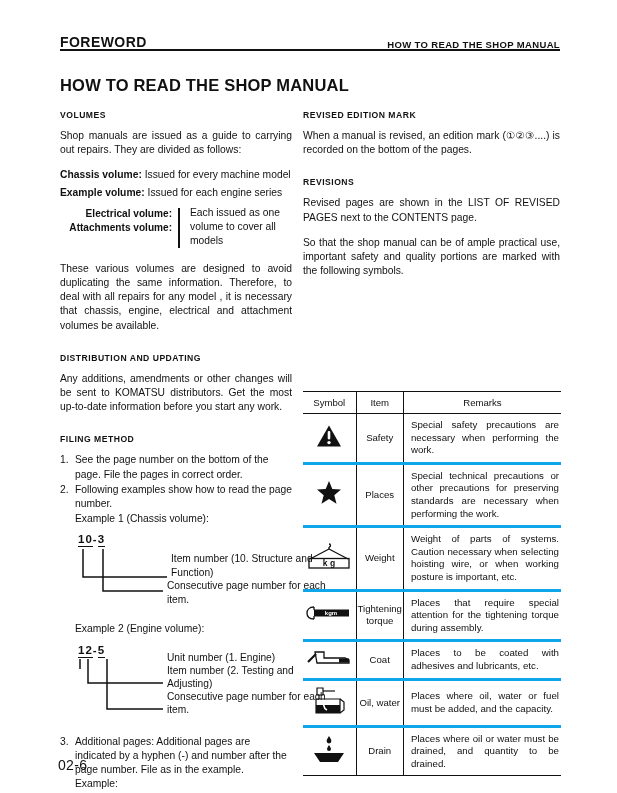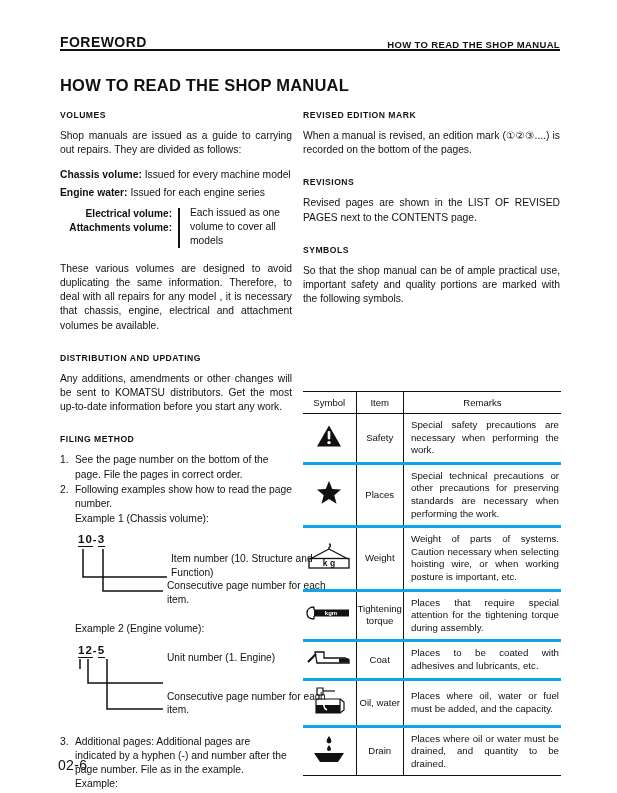--- a/index.html
+++ b/index.html
@@ -142,21 +142,21 @@
   <div class="runrule"></div>
 
   <div class="maintitle">HOW TO READ THE SHOP MANUAL</div>
 
   <div class="col col-l">
 
     <h3 class="sec">VOLUMES</h3>
     <p class="body">Shop manuals are issued as a guide to carrying out repairs.  They are divided as follows:</p>
 
     <p class="body tight nojust"><span class="lbl">Chassis volume:</span><span> Issued for every machine model</span></p>
-    <p class="body tight nojust"><span class="lbl">Engine water:</span><span> Issued for each engine series</span></p>
+    <p class="body tight nojust"><span class="lbl">Example volume:</span><span> Issued for each engine series</span></p>
 
     <div class="brace-block">
       <div class="brace-labels">
         <div>Electrical volume:</div>
         <div>Attachments volume:</div>
       </div>
       <div class="brace-line"></div>
       <div class="brace-text">Each issued as one volume to cover all models</div>
     </div>
 
@@ -198,40 +198,40 @@
             <div class="diagram">
               <svg width="180" height="66" viewBox="0 0 180 66">
                 <g stroke="#111" stroke-width="1.5" fill="none">
                   <path d="M5,2 L5,12"></path>
                   <path d="M13,2 L13,26 L88,26"></path>
                   <path d="M32,2 L32,52 L88,52"></path>
                 </g>
               </svg>
             </div>
             <div class="dlabel" style="left:92px; top:8px;">Unit number (1. Engine)</div>
+            <div class="dlabel" style="left:92px; top:21px;">Item number (2. Testing and Adjusting)</div>
             <div class="dlabel" style="left:92px; top:47px;">Consecutive page number for each item.</div>
           </div>
         </div>
       </li>
       <li style="margin-top:8px;"><span class="n">3.</span><span>Additional pages:  Additional pages are indicated by a hyphen (-) and number after the page number.  File as in the example.</span>
         <div class="exline">Example:</div>
       </li>
     </ol>
 
   </div>
 
   <div class="col col-r">
 
     <h3 class="sec">REVISED EDITION MARK</h3>
     <p class="body"><span>When a manual is revised, an edition mark (</span><span>①②③....</span><span>) is recorded on the bottom of the pages.</span></p>
 
     <h3 class="sec gap">REVISIONS</h3>
     <p class="body">Revised pages are shown in the LIST OF REVISED PAGES next to the CONTENTS page.</p>
 
-    <h3 class="sec gap">SYMBOLS</h3>
     <p class="body">So that the shop manual can be of ample practical use, important safety and quality portions are marked with the following symbols.</p>
   </div>
 
   <table class="symtable">
     <tbody>
         <tr class="hdr">
       <th class="sym">Symbol</th>
       <th class="item">Item</th>
       <th class="rem">Remarks</th>
     </tr>

